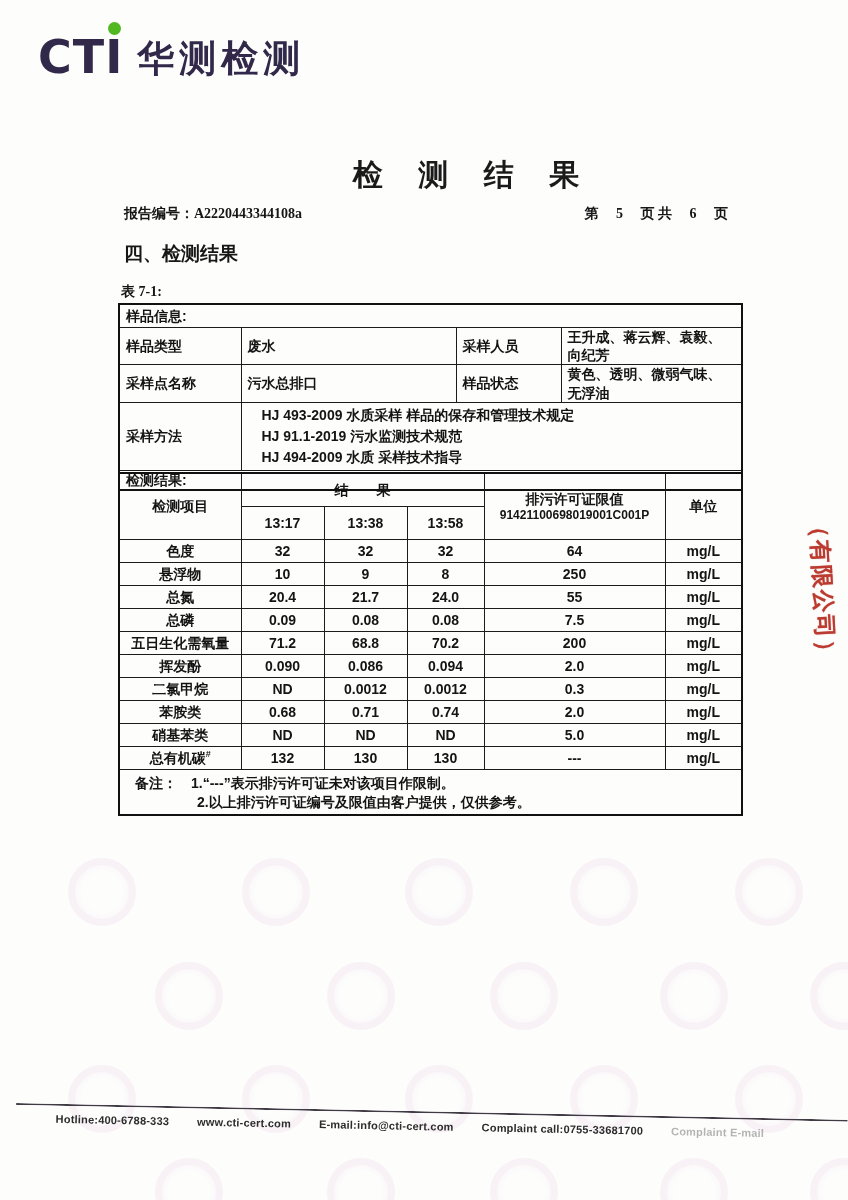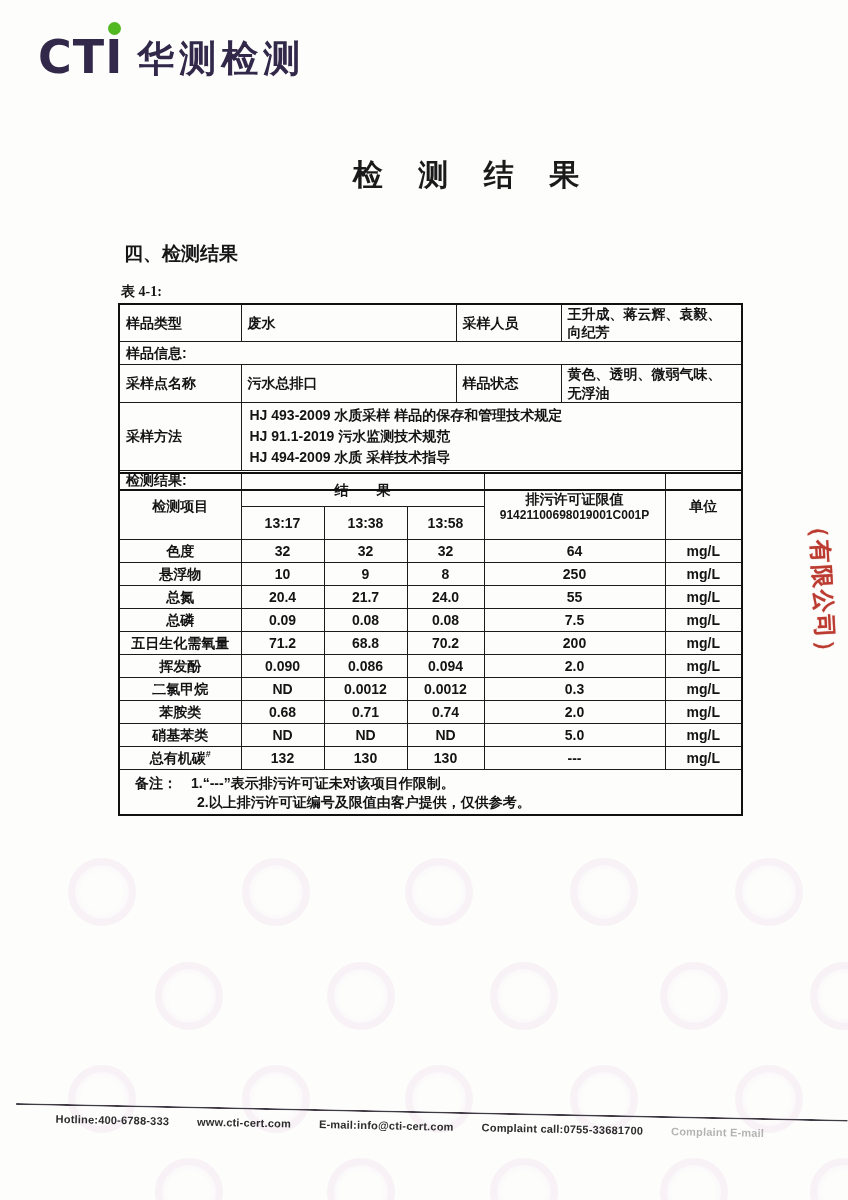--- a/index.html
+++ b/index.html
@@ -37,21 +37,21 @@
   table { border-collapse:collapse; table-layout:fixed;
     font-family:"Liberation Sans","DejaVu Sans",sans-serif;
     font-weight:bold; font-size:14px; color:#141414; }
   td { border:1.5px solid #1b1b1b; padding:0 6px; line-height:1.3; overflow:hidden; }
   .t-info { position:absolute; left:118px; top:303px; width:623px; border:2px solid #111; }
   .t-res  { position:absolute; left:118px; top:472px; width:623px; border:2px solid #111; }
   .h22 td { height:22px; }
   .h17 td { height:17px; }
   .h32 td { height:32px; }
   .ctr { text-align:center; padding:0 2px; }
-  .method-cell { padding:2px 8px; }
+  .method-cell { padding:2px 20px; }
   .method-cell div { line-height:21px; }
   .res-head { letter-spacing:12px; text-indent:12px; }
   .limit-line2 { font-size:12px; letter-spacing:0; line-height:1.2; }
   .remark-cell { vertical-align:top; padding:4px 6px 2px 7px; height:38px; }
   .remark-flex { display:flex;margin-left:8px; }
   .remark-label { width:52px; flex:none; }
   .remark-lines { margin-left:4px; }
   .remark-lines div { line-height:19px; }
   .remark-lines div:nth-child(2) { margin-left:6px; }
   sup { font-size:9px; }
@@ -88,40 +88,52 @@
   <div class="logo">
     <div class="logo-cti">
       <span>CTI</span>
       <span class="cti-dot"></span>
     </div>
     <div class="logo-cn">华测检测</div>
   </div>
 
   <div class="doc-title">检 测 结 果</div>
 
+  <div class="report-row">
+    <div>
+      <span>报告编号：</span><span>A2220443344108a</span>
+    </div>
+    <div class="page-info">
+      <span>第</span>
+      <span>5</span>
+      <span>页 共</span>
+      <span>6</span>
+      <span>页</span>
+    </div>
+  </div>
 
   <div class="sec-heading">四、检测结果</div>
-  <div class="tbl-caption">表 4-1:</div>
+  <div class="tbl-caption">表 7-1:</div>
 
   <table class="t-info">
     <colgroup>
         <col style="width:122px">
         <col style="width:215px">
         <col style="width:105px">
         <col style="width:181px">
       </colgroup>
     <tbody>
         <tr class="h22">
+      <td colspan="4">样品信息:</td>
+    </tr>
+    <tr class="h22">
       <td>样品类型</td>
       <td>废水</td>
       <td>采样人员</td>
       <td>王升成、蒋云辉、袁毅、向纪芳</td>
-    </tr>
-    <tr class="h22">
-      <td colspan="4">样品信息:</td>
     </tr>
     <tr class="h22">
       <td>采样点名称</td>
       <td>污水总排口</td>
       <td>样品状态</td>
       <td>黄色、透明、微弱气味、无浮油</td>
     </tr>
     <tr>
       <td style="height:66px">采样方法</td>
       <td colspan="3" class="method-cell">

